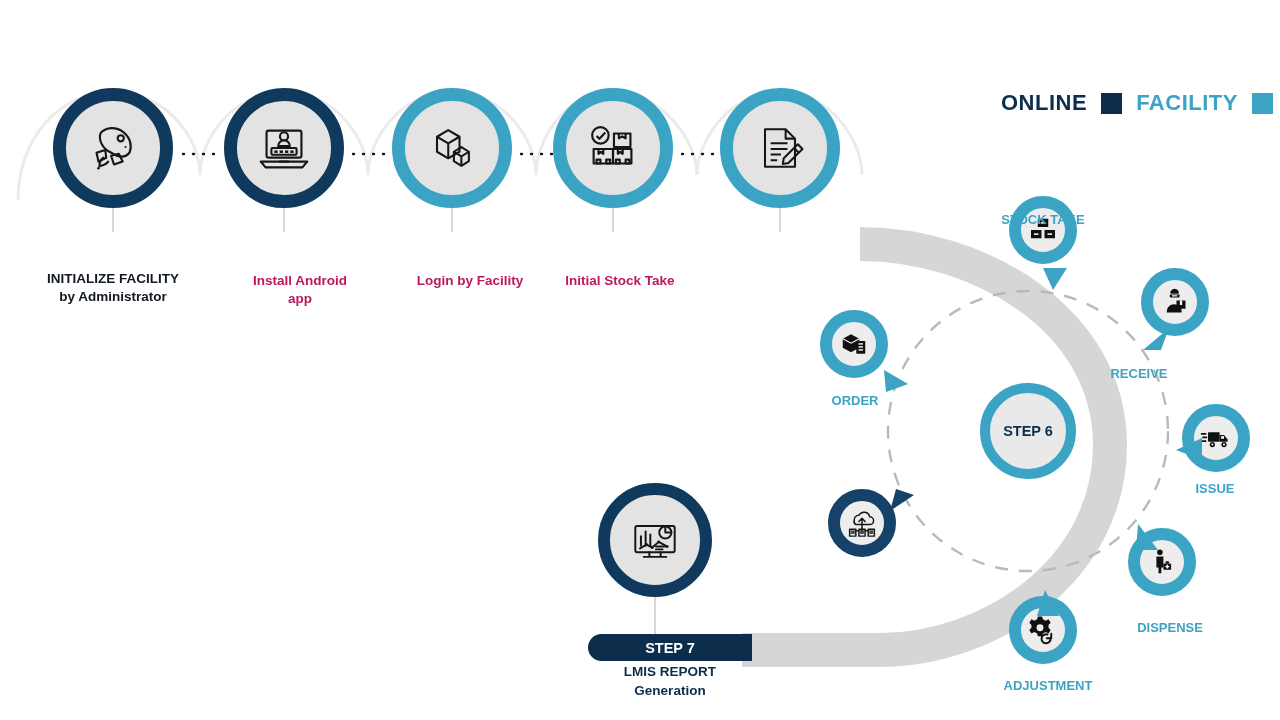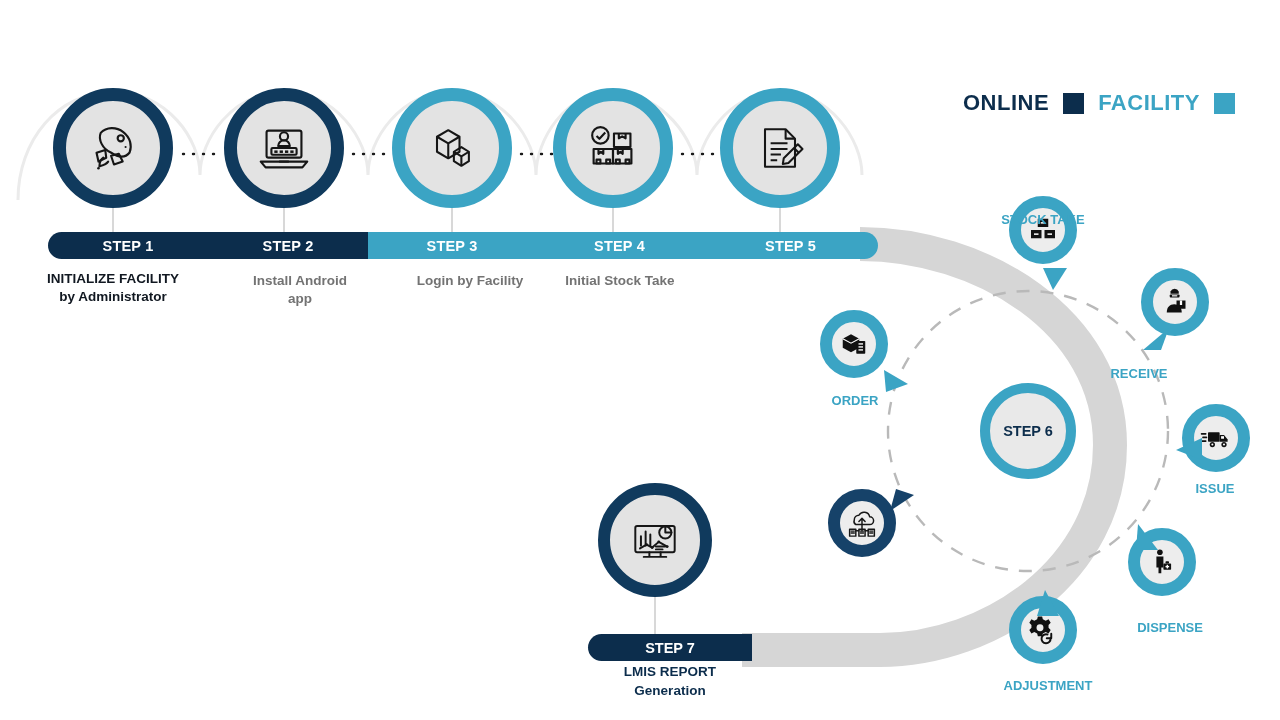--- a/index.html
+++ b/index.html
@@ -65,30 +65,31 @@
   .seg-navy { background: #0c2d4c; }
   .seg-teal { background: #3ba4c4; }
 
   
   .step-caption {
     position: absolute;
     text-align: center;
     font-size: 13.5px;
     font-weight: bold;
     line-height: 18px;
-    color: #737373;
+    color: #be185d;
   }
   .step-caption.dark { color: #111821; }
 
   
   .legend {
     position: absolute;
     display: flex;
     align-items: center;
     gap: 14px;
+    margin-left: 38px;
   }
   .legend-label {
     font-size: 22px;
     font-weight: bold;
     letter-spacing: 0.5px;
   }
   .legend-label.navy { color: #0c2d4c; }
   .legend-label.teal { color: #3ba4c4; }
   .legend-swatch { width: 21px; height: 21px; }
   .legend-swatch.navy { background: #0c2d4c; }
@@ -278,27 +279,20 @@
       <g fill="none" stroke="#161616" stroke-width="2.2" stroke-linejoin="round">
         <path d="M16 12h22l10 10v30H16z"></path>
         <path d="M38 12v10h10"></path>
         <path d="M22 27h18M22 33h18M22 39h11M22 45h7"></path>
         <path d="M51 28l5 5-15 15-6 1 1-6z"></path>
         <path d="M47 32l5 5"></path>
       </g>
     </svg>
   </div>
 
-  <div class="step-bar" style="left:48px; top:232px; width:830px;">
-    <div class="step-seg seg-navy" style="width:160px;">STEP 1</div>
-    <div class="step-seg seg-navy" style="width:160px;">STEP 2</div>
-    <div class="step-seg seg-teal" style="width:168px;">STEP 3</div>
-    <div class="step-seg seg-teal" style="width:167px;">STEP 4</div>
-    <div class="step-seg seg-teal" style="width:175px;">STEP 5</div>
-  </div>
 
   <div class="step-caption dark" style="left:13px; top:270px; width:200px;">
     <div>INITIALIZE FACILITY</div>
     <div>by Administrator</div>
   </div>
 
   <div class="step-caption" style="left:210px; top:272px; width:180px;">
     <div>Install Android</div>
     <div>app</div>
   </div>

